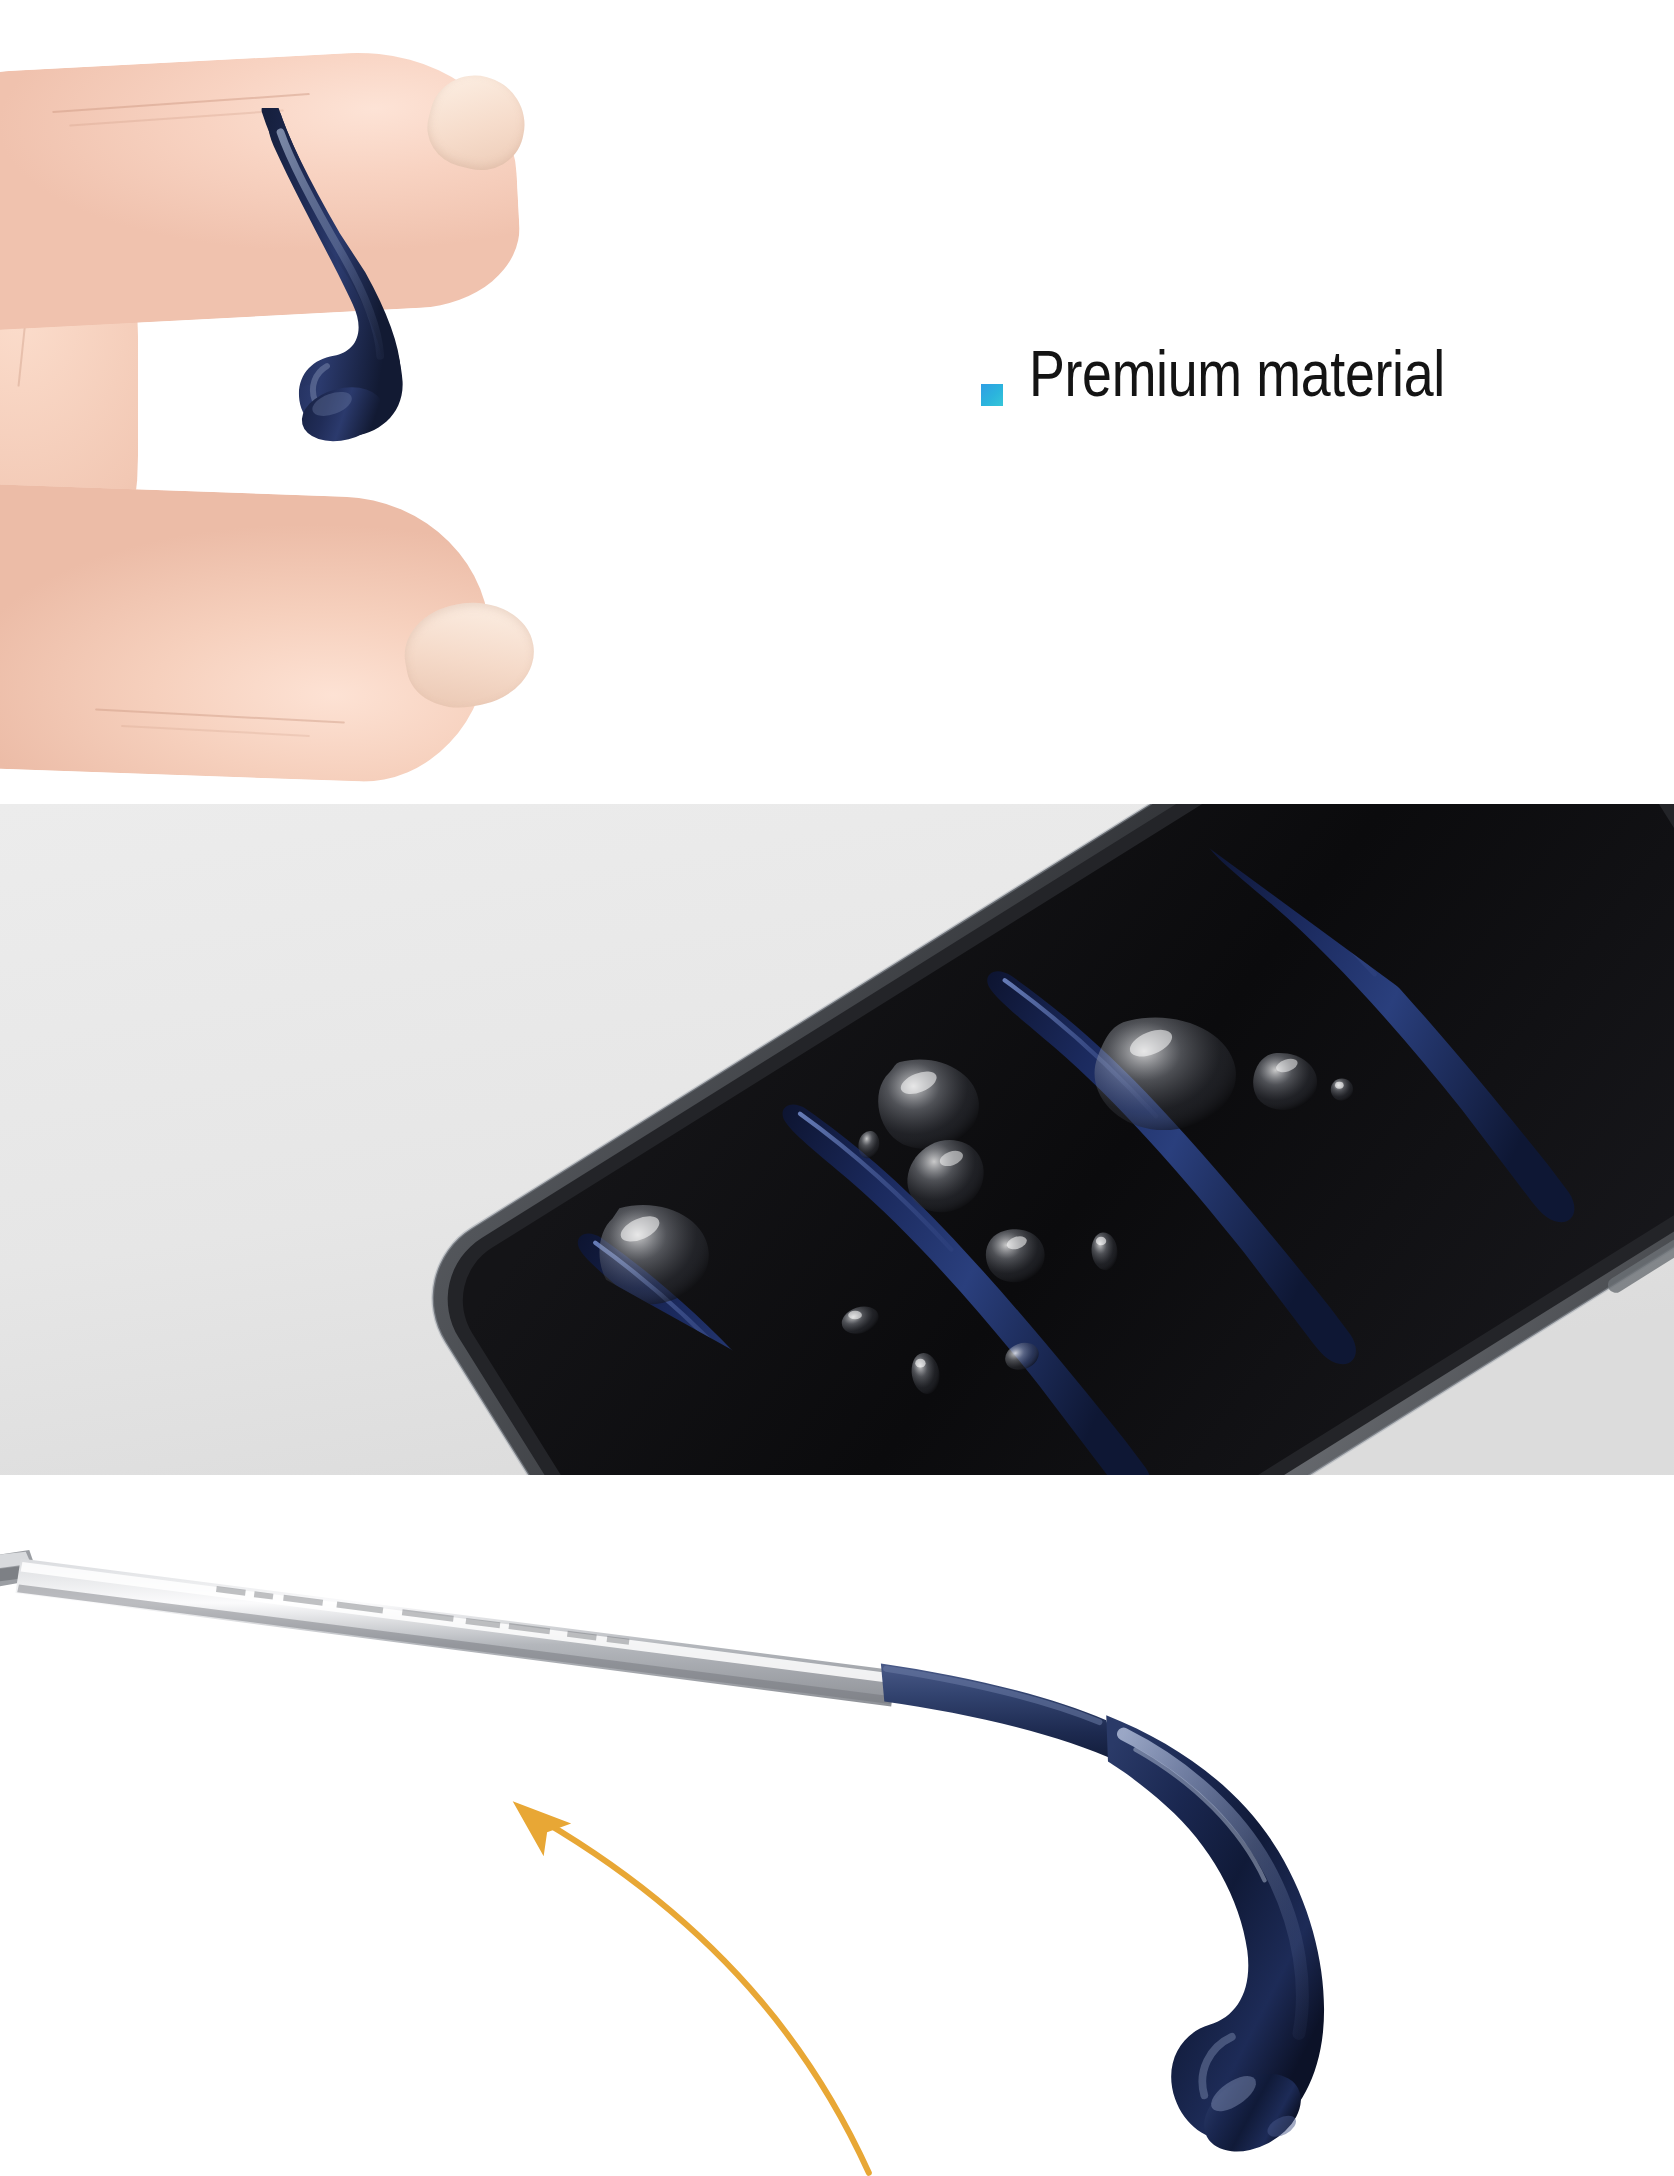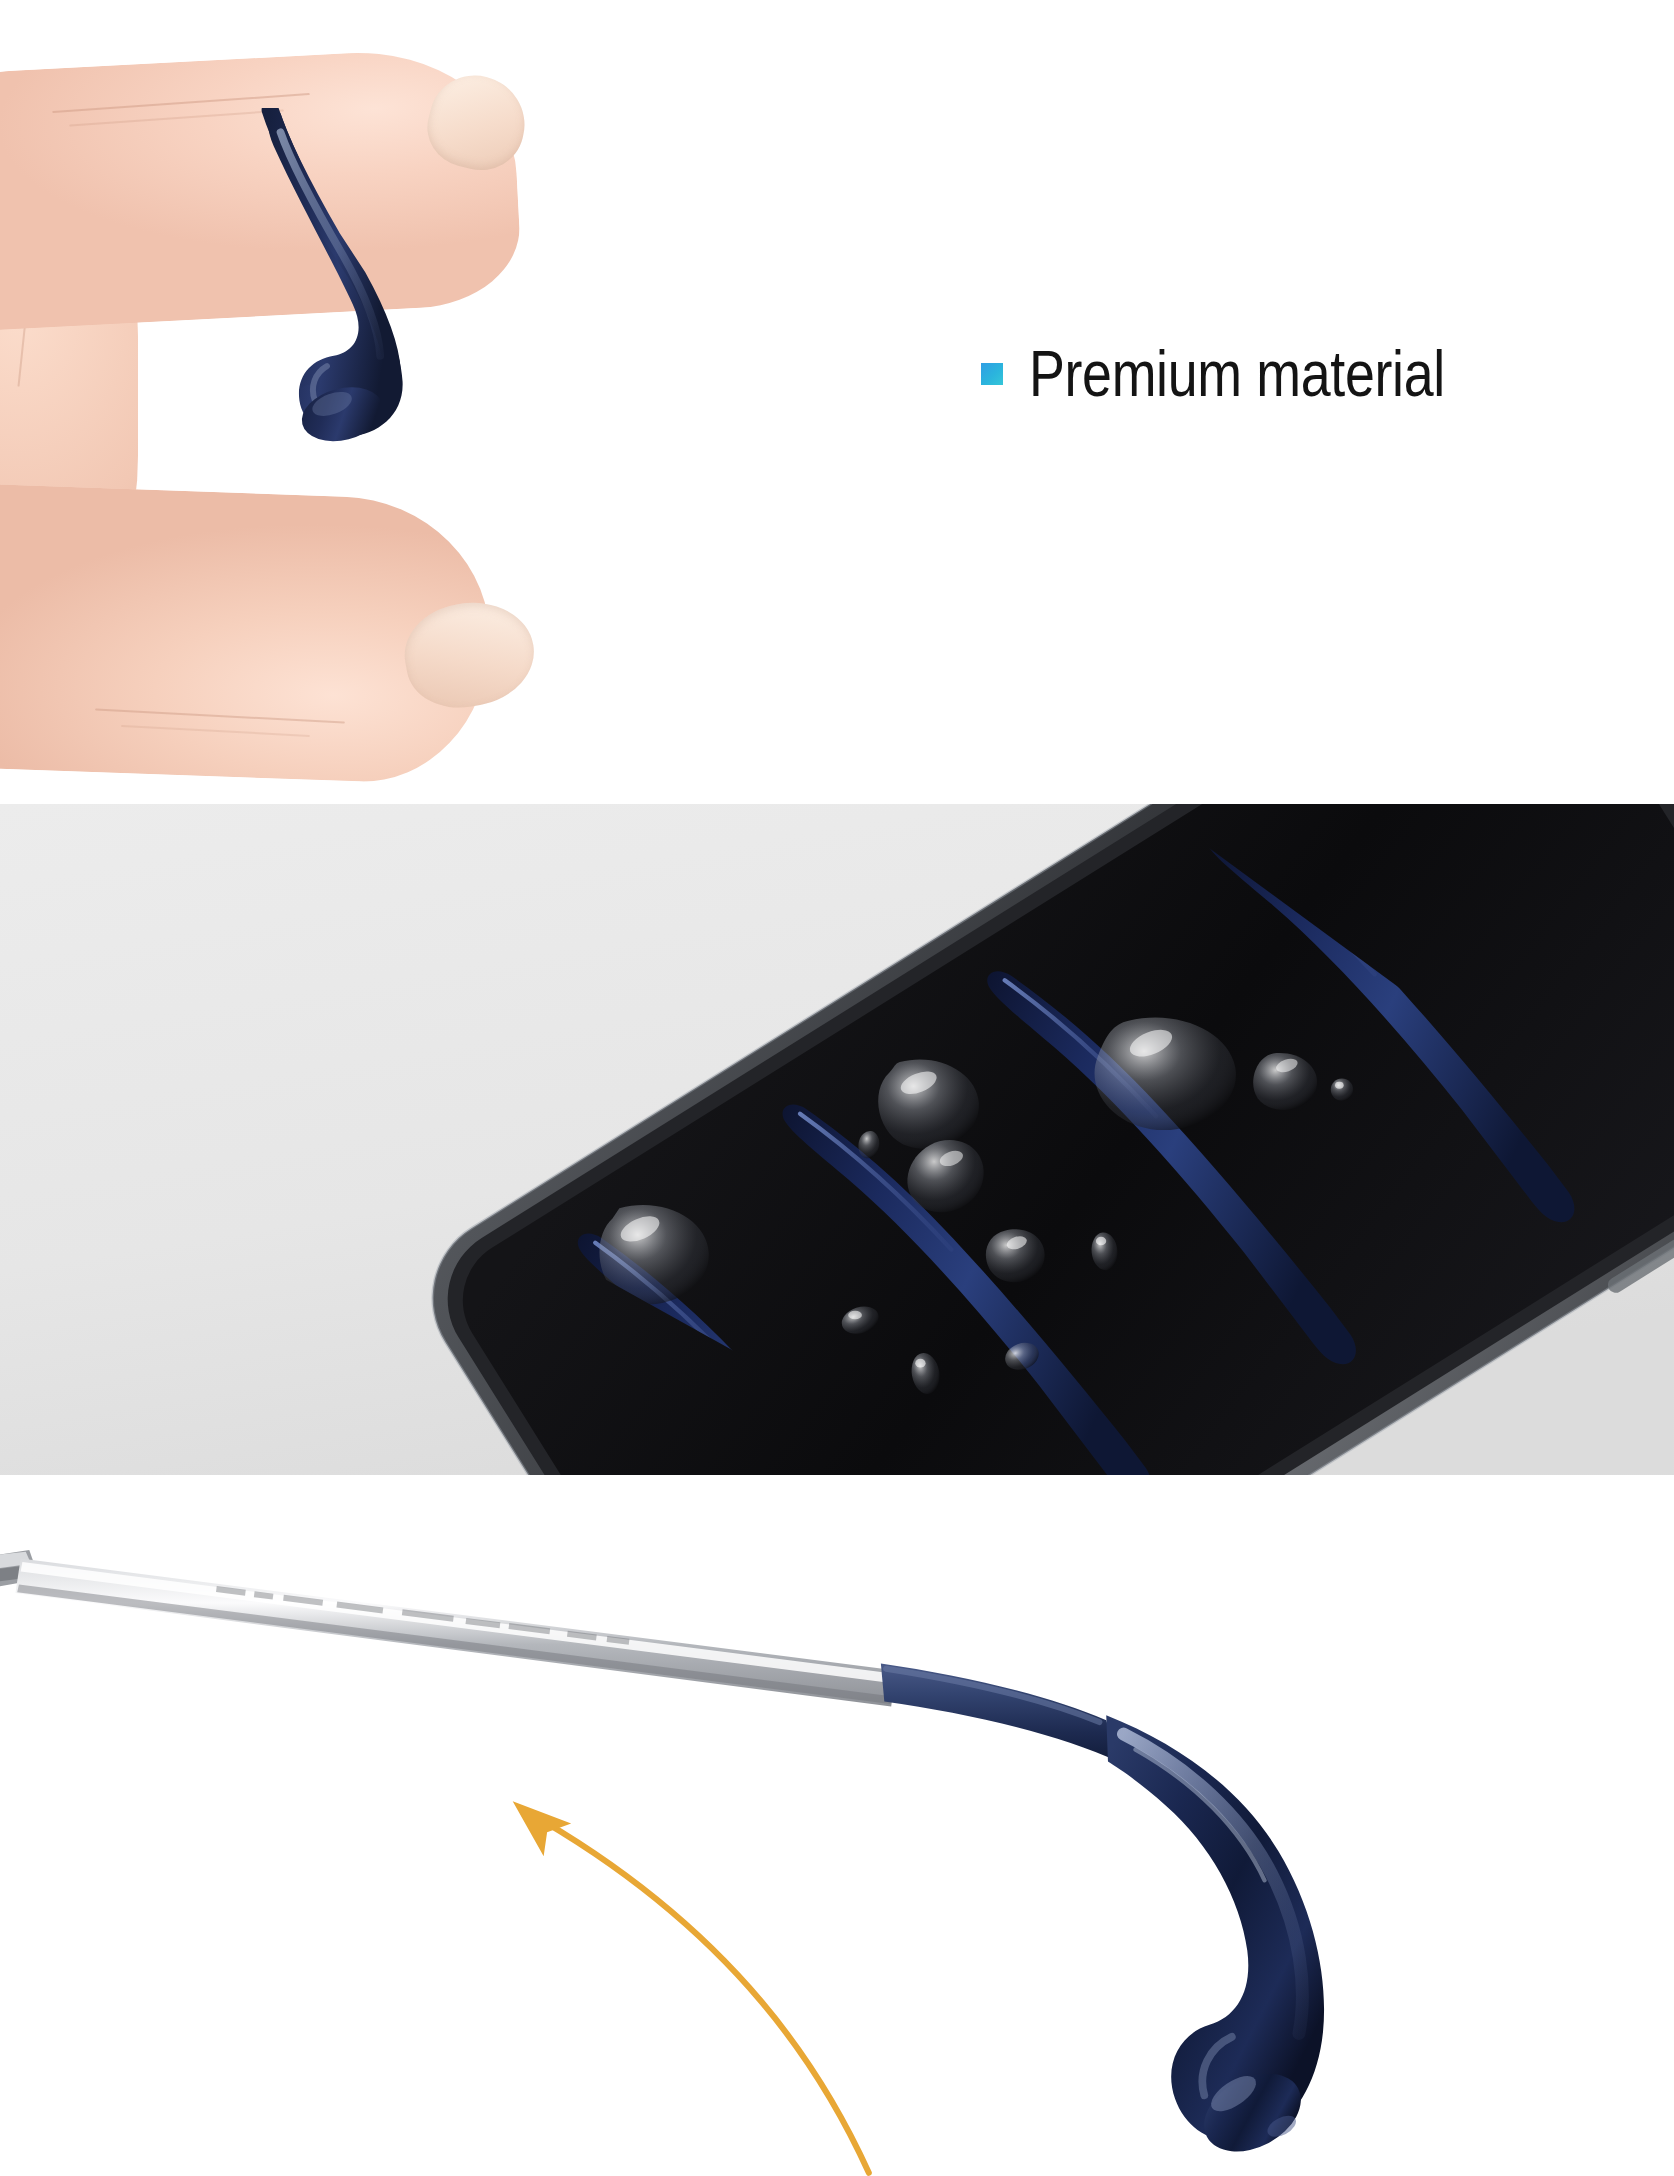--- a/index.html
+++ b/index.html
@@ -6,21 +6,21 @@
   body{
     width:1674px;height:2177px;position:relative;overflow:hidden;
     font-family:"Liberation Sans","DejaVu Sans",sans-serif;
     -webkit-font-smoothing:antialiased;
   }
 
   
   .panel{position:absolute;left:0;width:1674px;overflow:hidden;}
 
   
-  .feature{position:absolute;display:flex;align-items:center;white-space:nowrap;}
+  .feature{position:absolute;display:flex;align-items:flex-end;white-space:nowrap;}
   .bullet{
     width:22.4px;height:22.4px;flex:0 0 22.4px;
     background:linear-gradient(135deg,#2f9ee4 0%,#2bb4dd 55%,#35c6d8 100%);
     margin-right:26px;
   }
   .feature-text{
     font-size:64px;line-height:1;color:#141414;letter-spacing:-0.4px;
     font-stretch:condensed;transform:scaleX(.84);transform-origin:left center;
     font-weight:400;
   }

